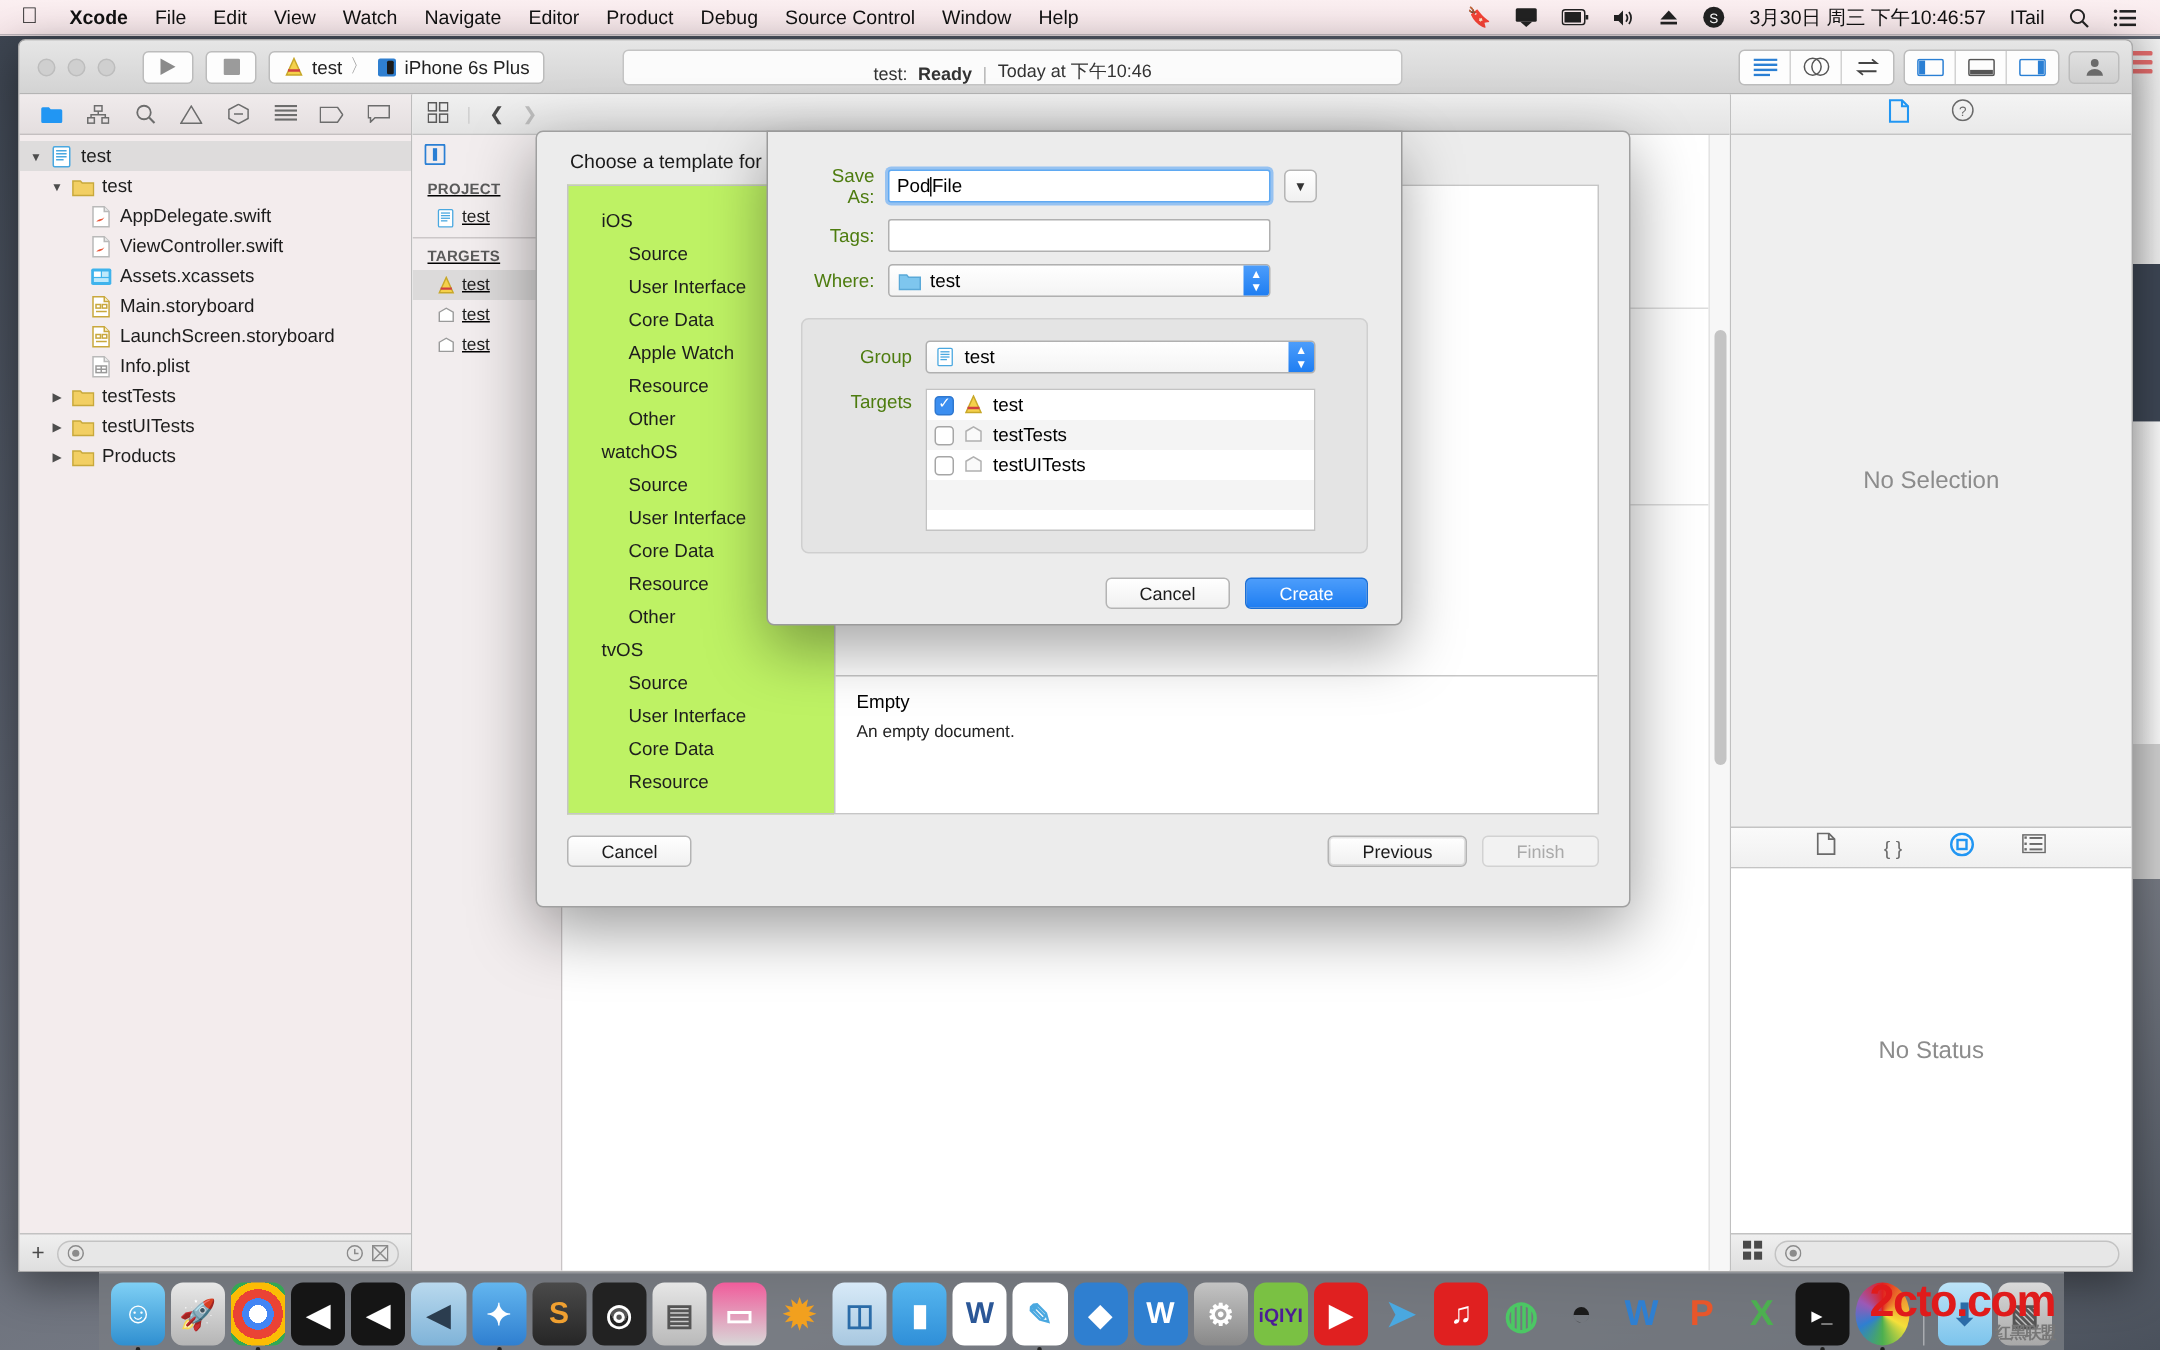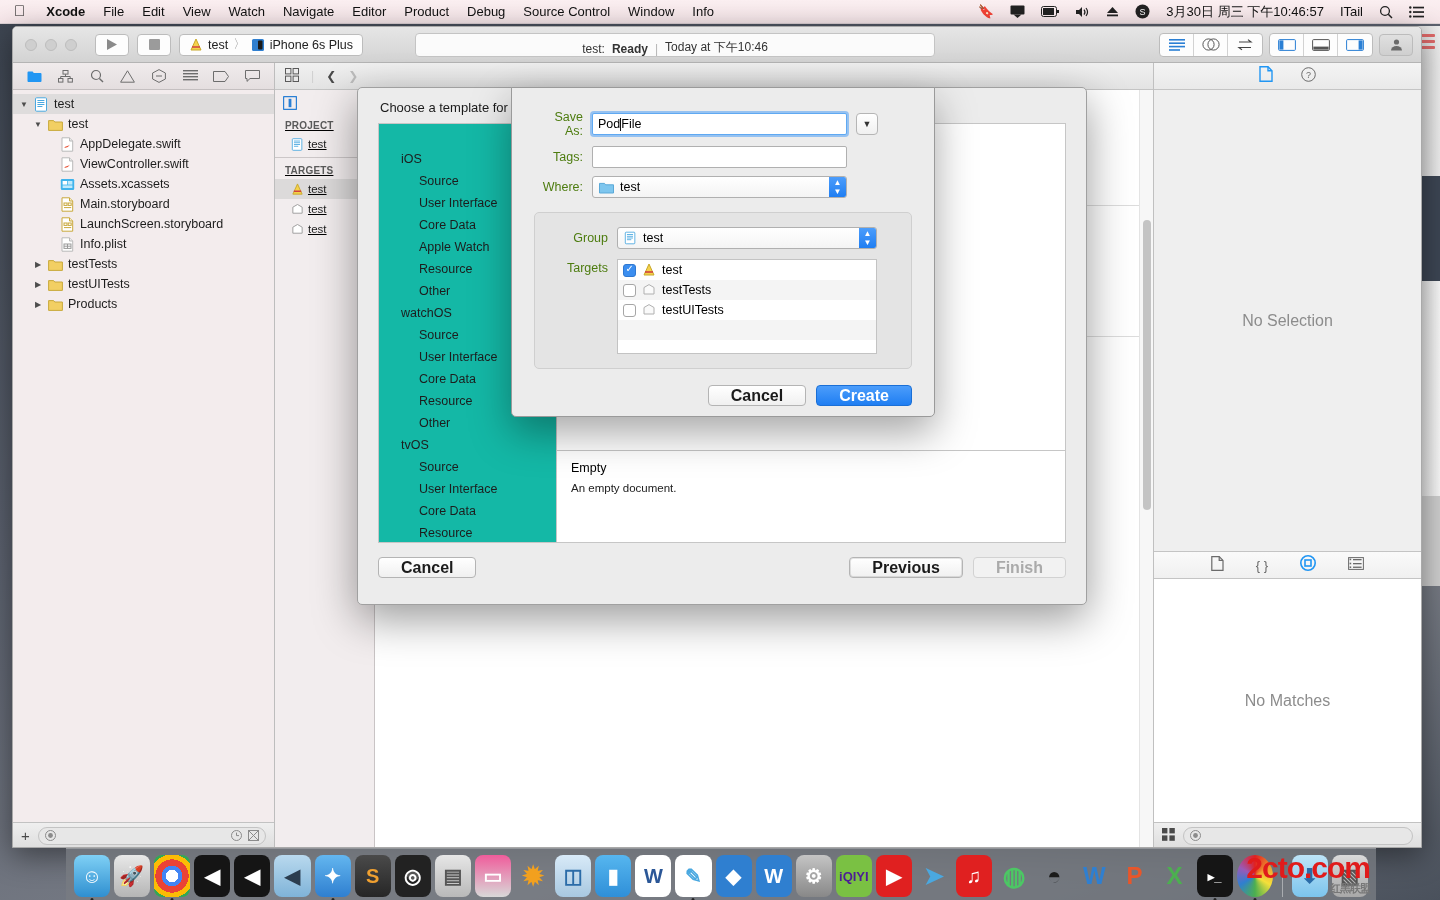--- a/index.html
+++ b/index.html
@@ -139,36 +139,36 @@
 
   
   .sheet {
     position: absolute; left: 344px; top: 60px; width: 730px; height: 518px;
     background: #ececec; border: 1px solid #a0a0a0; border-radius: 5px;
     box-shadow: 0 14px 44px rgba(0,0,0,.40);
     z-index: 40; overflow: hidden;
   }
   .sheet-title { font-size: 13px; color: #1b1b1b; padding: 12px 0 8px 22px; }
   .tmpl-wrap { display: flex; padding: 0 20px; gap: 0; }
-  .tmpl-side { width: 178px; height: 420px; background: #14b8a6; border: 1px solid #c6c6c6; border-right: none;
-    font-size: 12.5px; color: #1d1d1d; overflow: hidden; padding-top: 24px; }
+  .tmpl-side { width: 178px; height: 420px; background: #bef264; border: 1px solid #c6c6c6; border-right: none;
+    font-size: 12.5px; color: #1d1d1d; overflow: hidden; padding-top: 12px; }
   .tmpl-group { padding: 4px 0 4px 22px; color: #1d1d1d; }
   .tmpl-item { padding: 4px 0 4px 40px; color: #1d1d1d; }
   .tmpl-main { flex: 1; height: 420px; background: #fff; border: 1px solid #c6c6c6; display: flex; flex-direction: column; }
   .tmpl-grid { flex: 1; padding: 16px 18px; display: flex; flex-wrap: wrap; gap: 10px; align-content: flex-start; }
   .tmpl-cell { width: 110px; text-align: center; font-size: 12px; color: #1b1b1b; }
   .tmpl-cell .lbl { margin-top: 6px; line-height: 14px; }
   .tmpl-desc { height: 92px; border-top: 1px solid #c6c6c6; padding: 10px 14px; }
   .tmpl-desc .t { font-size: 12.5px; margin-bottom: 7px; }
   .tmpl-desc .d { font-size: 11.5px; color: #222; }
   .sheet-buttons { display: flex; align-items: center; padding: 14px 20px 0 20px; }
   .btn {
     height: 21px; min-width: 78px; border: 1px solid #b4b4b4; border-radius: 4px;
-    background: linear-gradient(180deg,#fff,#f0f0f0); font-size: 16px; color: #1b1b1b;
-    display: flex; align-items: center; justify-content: center; padding: 0 22px; font-weight: bold;
+    background: linear-gradient(180deg,#fff,#f0f0f0); font-size: 12px; color: #1b1b1b;
+    display: flex; align-items: center; justify-content: center; padding: 0 22px;
   }
   .btn.disabled { color: #aaa; background: #f2f2f2; border-color: #d2d2d2; }
   .btn.primary { background: linear-gradient(180deg,#4c9dfb,#1f7ef2); border-color: #1a6fd6; color: #fff; }
   .btn.default { box-shadow: 0 0 0 1px rgba(0,0,0,.10) inset; }
 
   
   .save-sheet {
     position: absolute; left: 498px; top: 60px; width: 424px; height: 330px;
     background: #ececec; border: 1px solid #9a9a9a; border-radius: 0 0 5px 5px;
     box-shadow: 0 16px 40px rgba(0,0,0,.35); z-index: 60; padding: 22px 22px 0 22px;
@@ -231,21 +231,21 @@
     <span class="mi">File</span>
     <span class="mi">Edit</span>
     <span class="mi">View</span>
     <span class="mi">Watch</span>
     <span class="mi">Navigate</span>
     <span class="mi">Editor</span>
     <span class="mi">Product</span>
     <span class="mi">Debug</span>
     <span class="mi">Source Control</span>
     <span class="mi">Window</span>
-    <span class="mi">Info</span>
+    <span class="mi">Help</span>
 
     <div class="right">
       <span class="mi">🔖</span>
       <span class="mi">
         <svg width="15" height="13" viewBox="0 0 15 13">
             <rect x="0.5" y="0.5" width="14" height="9" rx="1" fill="#222"></rect>
             <polygon points="7.5,13 3.5,9.5 11.5,9.5" fill="#222"></polygon>
           </svg>
       </span>
       <span class="mi">
@@ -774,21 +774,21 @@
                   <rect x="1.6" y="5.7" width="1.6" height="1.6"></rect>
                   <rect x="1.6" y="9.4" width="1.6" height="1.6"></rect>
                   <rect x="5" y="2" width="8.6" height="1.3"></rect>
                   <rect x="5" y="6" width="8.6" height="1.3"></rect>
                   <rect x="5" y="9.6" width="8.6" height="1.3"></rect>
                 </g>
               </svg>
           </span>
         </div>
         <div class="insp-lib">
-          <span>No Matches</span>
+          <span>No Status</span>
         </div>
         <div class="insp-bottom">
           <span>
             <svg width="13" height="13" viewBox="0 0 13 13">
                 <g fill="#4a4a4a">
                   <rect x="0" y="0" width="5.4" height="5.4"></rect>
                   <rect x="7.4" y="0" width="5.4" height="5.4"></rect>
                   <rect x="0" y="7.4" width="5.4" height="5.4"></rect>
                   <rect x="7.4" y="7.4" width="5.4" height="5.4"></rect>
                 </g>

